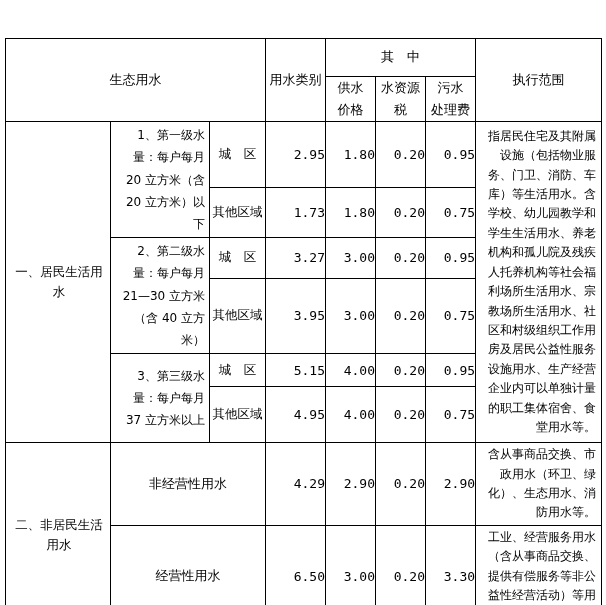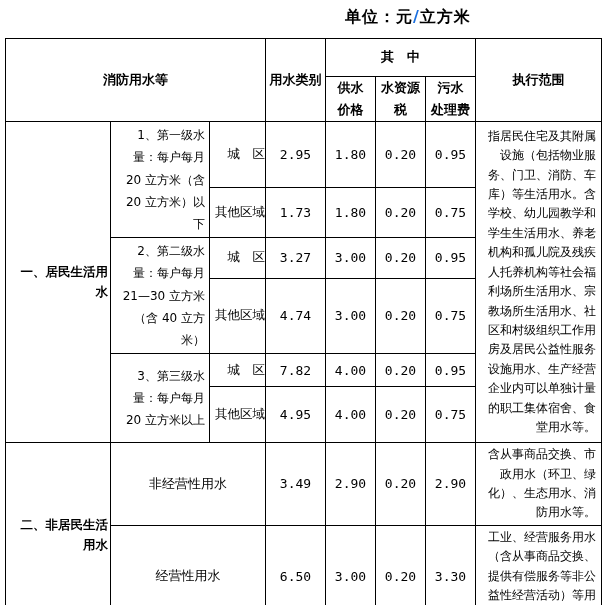--- a/index.html
+++ b/index.html
@@ -28,85 +28,82 @@
     border-collapse: collapse;
     table-layout: fixed;
   }
   td {
     border: 1px solid #000;
     padding: 0;
     vertical-align: middle;
     overflow: hidden;
   }
   td.hdr {
-    font-weight: bold;
+    font-weight: normal;
     font-size: 13px;
     text-align: center;
     white-space: pre-line;
     line-height: 1.7;
   }
   td.cat {
-    font-weight: bold;
+    font-weight: normal;
     font-size: 12.5px;
-    text-align: right;
+    text-align: center;
     padding: 2px 2px 2px 4px;
     line-height: 1.6;
   }
   td.tier {
     font-size: 12px;
     text-align: right;
     padding: 2px 4px 2px 7px;
     line-height: 1.85;
   }
   td.region {
     font-size: 12.5px;
-    text-align: right;
+    text-align: center;
   }
   td.type {
     font-weight: normal;
     font-size: 13px;
     text-align: center;
   }
   td.num {
     font-family: "DejaVu Sans Mono", monospace;
     font-size: 13px;
-    text-align: center;
+    text-align: right;
   }
   td.scope {
     font-size: 12px;
     text-align: right;
     padding: 2px 5px 2px 7px;
     line-height: 1.62;
     vertical-align: middle;
   }
 </style>
 </head>
 <body>
 
 <div class="page">
 
-  <div class="unit-title">
-    <span>单位：元</span><span id="unit-slash" style="color: rgb(26, 111, 224);">/</span><span>立方米</span>
-  </div>
 
   <table class="price-table">
     <colgroup>
       <col style="width:105px">
         <col style="width:99px">
         <col style="width:56px">
       <col style="width:60px">
         <col style="width:50px">
         <col style="width:50px">
       <col style="width:50px">
         <col style="width:126px">
     </colgroup>
 
     <tbody>
         <tr style="height:38px">
-      <td class="hdr" colspan="3" rowspan="2">消防用水等</td>
+      <td class="hdr" colspan="3" rowspan="2">生态用水</td>
       <td class="hdr" rowspan="2">用水类别</td>
       <td class="hdr" colspan="3">其　中</td>
       <td class="hdr" rowspan="2">执行范围</td>
     </tr>
     <tr style="height:45px">
       <td class="hdr">供水
 价格</td>
       <td class="hdr">水资源
 税</td>
       <td class="hdr">污水
@@ -133,45 +130,45 @@
     <tr style="height:31px">
       <td class="tier" rowspan="2">2、第二级水量：每户每月 21—30 立方米（含 40 立方米）</td>
       <td class="region">城　区</td>
       <td class="num">3.27</td>
       <td class="num">3.00</td>
       <td class="num">0.20</td>
       <td class="num">0.95</td>
     </tr>
     <tr style="height:58px">
       <td class="region">其他区域</td>
-      <td class="num">4.74</td>
+      <td class="num">3.95</td>
       <td class="num">3.00</td>
       <td class="num">0.20</td>
       <td class="num">0.75</td>
     </tr>
     <tr style="height:33px">
-      <td class="tier" rowspan="2">3、第三级水量：每户每月 20 立方米以上</td>
+      <td class="tier" rowspan="2">3、第三级水量：每户每月 37 立方米以上</td>
       <td class="region">城　区</td>
-      <td class="num">7.82</td>
+      <td class="num">5.15</td>
       <td class="num">4.00</td>
       <td class="num">0.20</td>
       <td class="num">0.95</td>
     </tr>
     <tr style="height:56px">
       <td class="region">其他区域</td>
       <td class="num">4.95</td>
       <td class="num">4.00</td>
       <td class="num">0.20</td>
       <td class="num">0.75</td>
     </tr>
 
     <tr style="height:56px">
       <td class="cat" rowspan="2">二、非居民生活用水</td>
       <td class="type" colspan="2">非经营性用水</td>
-      <td class="num">3.49</td>
+      <td class="num">4.29</td>
       <td class="num">2.90</td>
       <td class="num">0.20</td>
       <td class="num">2.90</td>
       <td class="scope">含从事商品交换、市政用水（环卫、绿化）、生态用水、消防用水等。</td>
     </tr>
     <tr style="height:76px">
       <td class="type" colspan="2">经营性用水</td>
       <td class="num">6.50</td>
       <td class="num">3.00</td>
       <td class="num">0.20</td>

